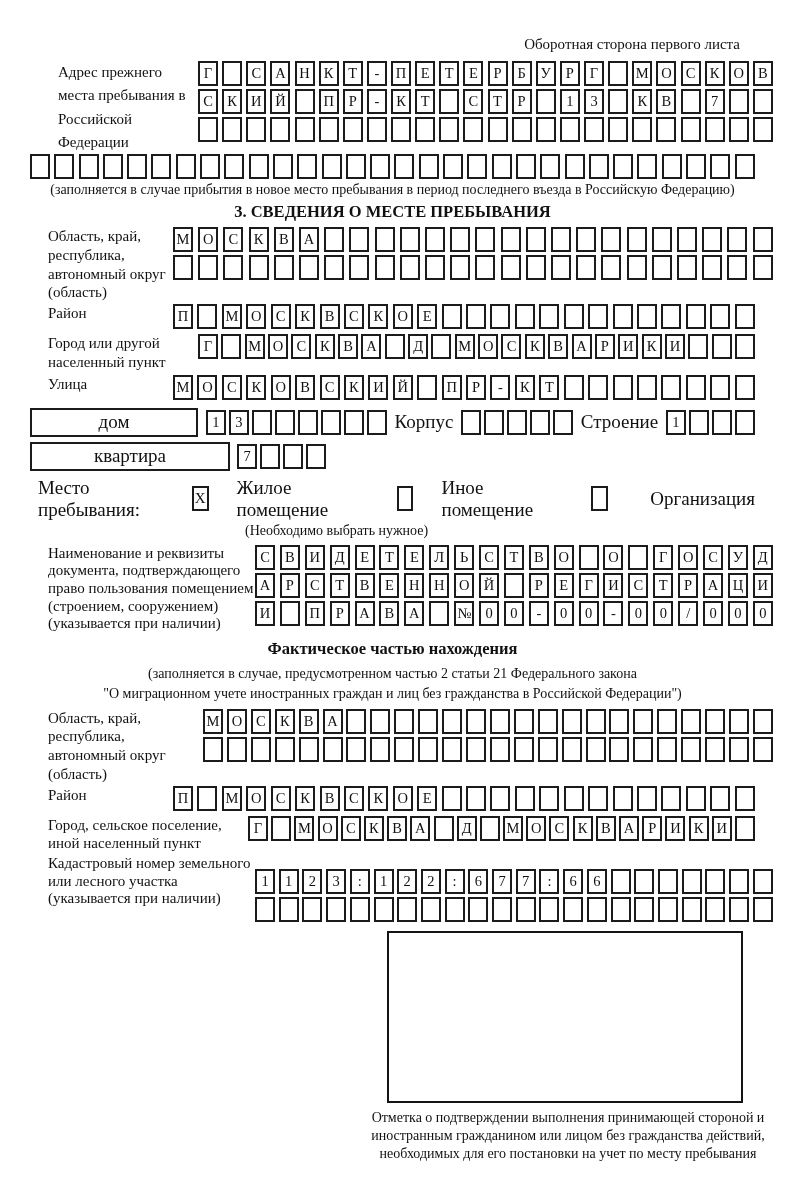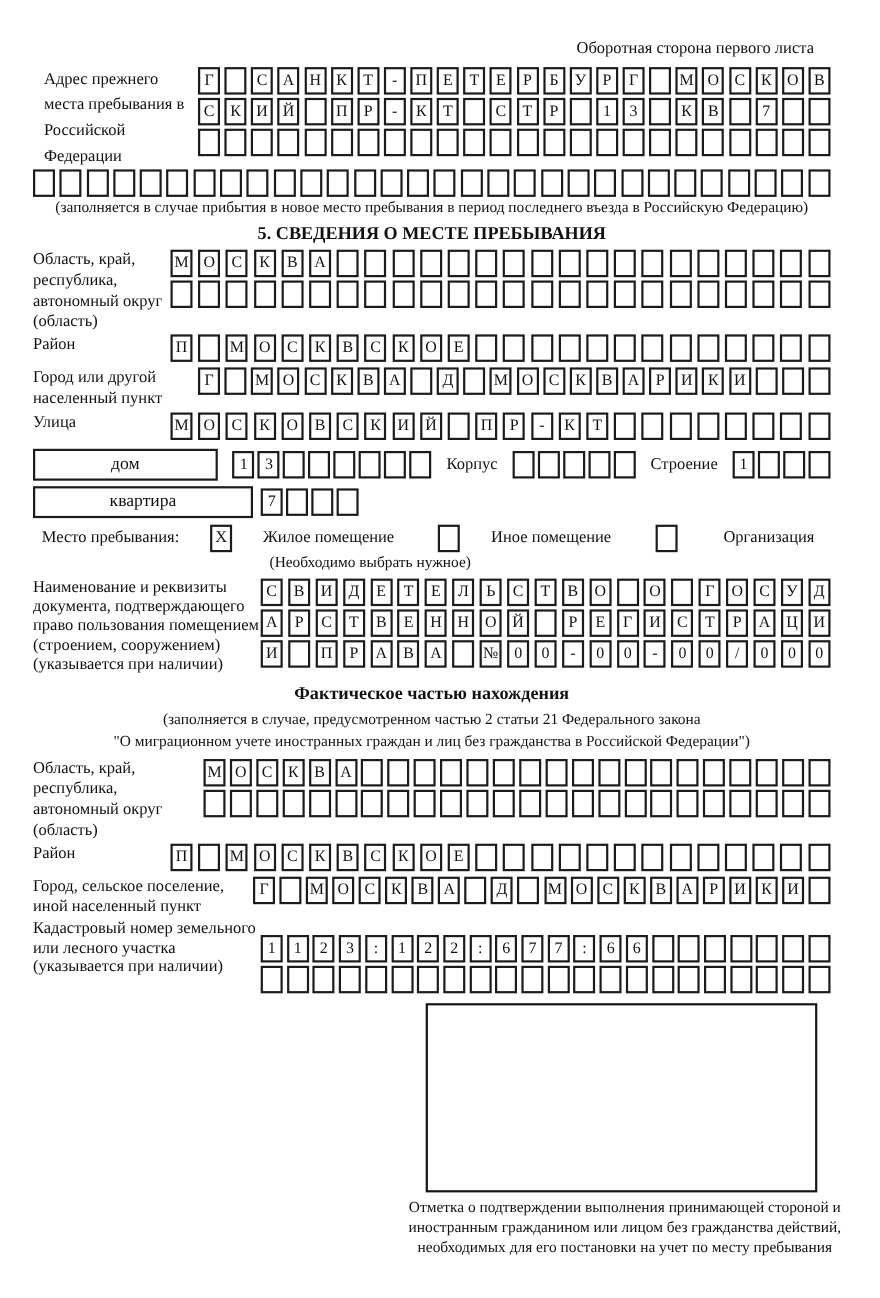--- a/index.html
+++ b/index.html
@@ -7,21 +7,21 @@
   body {
     width:800px; height:1180px;
     font-family:"Liberation Serif", serif;
     color:#111; overflow:hidden;
   }
   .page { padding:14px 45px 0 30px; width:800px; }
 
   .header-note { text-align:right; font-size:15px; margin-right:15px;margin-top:22px; }
 
   .block { display:flex; align-items:flex-start; }
-  .lbl { font-size:15px; line-height:1.25; }
+  .lbl { font-size:15px; line-height:1.25;margin-left:18px; }
   .lbl-prev { flex:0 0 150px; padding-left:10px; line-height:1.55; }
   .lbl-125 { flex:0 0 125px; }
   .lbl-150 { flex:0 0 150px; }
   .lbl-155 { flex:0 0 155px; }
   .lbl-200 { flex:0 0 200px; }
   .lbl-207 { flex:0 0 207px; line-height:1.18; }
 
   .gridcol { display:flex; flex-direction:column; }
   .crow { display:flex; justify-content:space-between; margin-bottom:3px; }
   .w575 { width:575px; } .w600 { width:600px; } .w725 { width:725px; }
@@ -29,27 +29,27 @@
   .cell {
     flex:0 0 20px; width:20px; height:25px;
     border:2px solid #1b1b1b; background:#fff;
     font-size:14.5px; display:inline-flex; align-items:center; justify-content:center;
   }
   .caption { font-size:14px; text-align:center; margin:2px 0 2px 0; }
   .caption-left { font-size:14.5px; text-align:left; margin:1px 0 4px 2px; }
   .sec-title { font-size:16.5px; font-weight:bold; text-align:center; margin:4px 0 5px 0; }
 
   .houserow { display:flex; align-items:center; justify-content:space-between; margin-top:5px; width:725px; }
-  .namedbox { height:29px; border:2px solid #1b1b1b; display:flex; align-items:center; justify-content:center; font-size:16px; }
+  .namedbox { height:29px; border:2px solid #1b1b1b; display:flex; align-items:center; justify-content:center; font-size:19px; }
   .box-dom { width:168px; }
   .box-kv  { width:200px; }
   .minigrid { display:flex; }
   .minigrid .cell { margin-right:3px; }
   .minigrid .cell:last-child { margin-right:0; }
-  .inline-lbl { font-size:15px; }
+  .inline-lbl { font-size:19px; }
 
   .aptrow { display:flex; align-items:center; margin-top:5px; }
 
   .stayrow { display:flex; align-items:center; margin-top:6px;gap:18px; }
   .chk {
     width:20px; height:25px; border:2px solid #1b1b1b;
     display:inline-flex; align-items:center; justify-content:center;
     font-size:15px; margin:0 10px;
   }
   .stay-note { font-size:14px; margin:2px 0 6px 215px; }
@@ -180,21 +180,21 @@
       <span class="cell"></span>
       <span class="cell"></span>
       <span class="cell"></span>
       <span class="cell"></span>
       <span class="cell"></span>
       <span class="cell"></span>
       <span class="cell"></span>
     </div>
   <div class="caption">(заполняется в случае прибытия в новое место пребывания в период последнего въезда в Российскую Федерацию)</div>
 
-  <div class="sec-title">5. СВЕДЕНИЯ О МЕСТЕ ПРЕБЫВАНИЯ</div>
+  <div class="sec-title">3. СВЕДЕНИЯ О МЕСТЕ ПРЕБЫВАНИЯ</div>
 
   <div class="block">
     <div class="lbl lbl-125">Область, край, республика, автономный округ (область)</div>
     <div class="gridcol">
       <div class="crow w600">
           <span class="cell">М</span>
           <span class="cell">О</span>
           <span class="cell">С</span>
           <span class="cell">К</span>
           <span class="cell">В</span>

